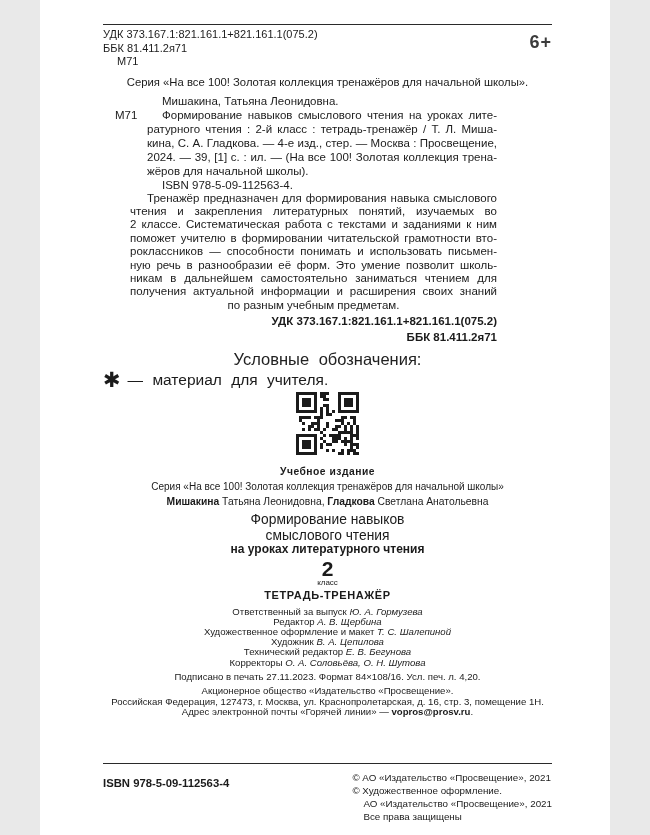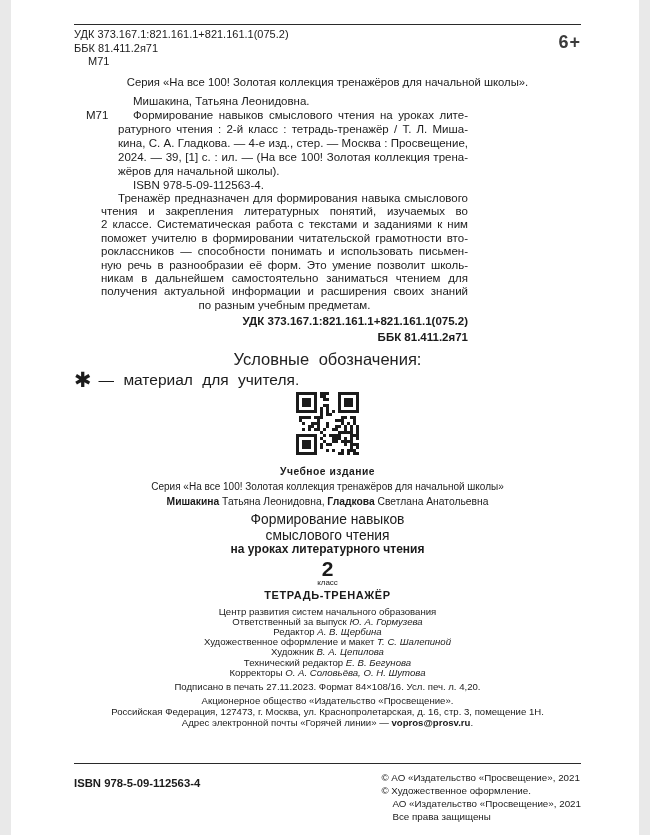--- a/index.html
+++ b/index.html
@@ -1,16 +1,16 @@
 <!DOCTYPE html>
 <html><head>
 <meta charset="utf-8">
 <style>
   html,body{margin:0;padding:0;background:#e9e9e9;}
-  .page{position:relative;width:628px;height:835px;background:#ffffff;color:#1b1b1b;
+  .page{position:relative;width:570px;height:835px;background:#ffffff;color:#1b1b1b;
         font-family:"Liberation Sans","DejaVu Sans",sans-serif;box-sizing:border-box;
         padding:24px 58px 0 63px;overflow:hidden;margin:0 auto;}
   .rule{border-top:1.2px solid #2a2a2a;height:0;}
   .head{position:relative;margin-top:3px;font-size:11px;line-height:13.5px;}
   .code-line{padding-left:14px;}
   .age{position:absolute;right:0;top:8px;font-size:18px;font-weight:bold;color:#3c3c3c;letter-spacing:1px;}
   .series-top{margin-top:7px;text-align:center;font-size:11.3px;line-height:13px;}
   .text-col{margin-left:27px;width:367px;font-size:11.5px;line-height:14px;}
   .bib{position:relative;margin-left:17px;margin-top:5px;}
   .m-margin{position:absolute;left:-32px;top:14px;}
@@ -108,21 +108,20 @@
   <div class="center t1">
     <div>Формирование навыков</div>
     <div>смыслового чтения</div>
   </div>
   <div class="center sub">на уроках литературного чтения</div>
   <div class="center grade">2</div>
   <div class="center grade-label">класс</div>
   <div class="center fmt">ТЕТРАДЬ-ТРЕНАЖЁР</div>
 
   <div class="center credits">
-    <div>Центр развития систем начального образования</div>
     <div><span>Ответственный за выпуск </span><i>Ю. А. Гормузева</i></div>
     <div><span>Редактор </span><i>А. В. Щербина</i></div>
     <div><span>Художественное оформление и макет </span><i>Т. С. Шалепиной</i></div>
     <div><span>Художник </span><i>В. А. Цепилова</i></div>
     <div><span>Технический редактор </span><i>Е. В. Бегунова</i></div>
     <div><span>Корректоры </span><i>О. А. Соловьёва, О. Н. Шутова</i></div>
   </div>
 
   <div class="center printinfo">
     <div>Подписано в печать 27.11.2023. Формат 84×108/16. Усл. печ. л. 4,20.</div>

